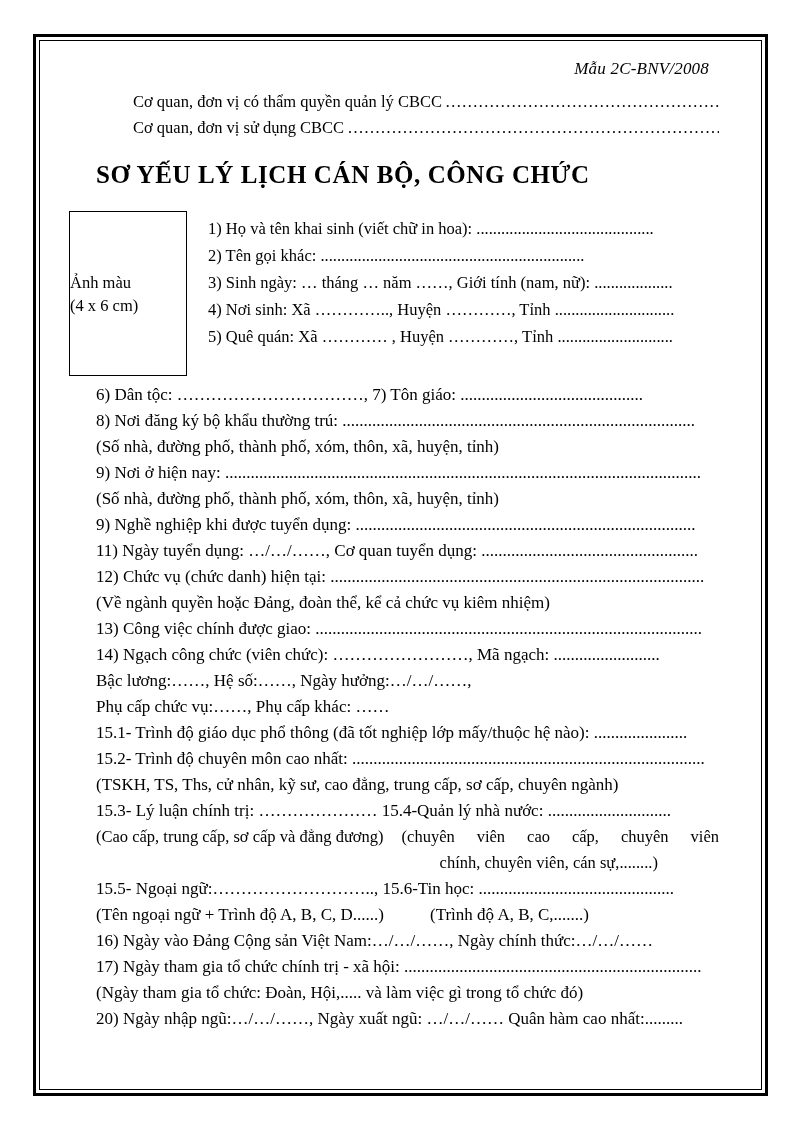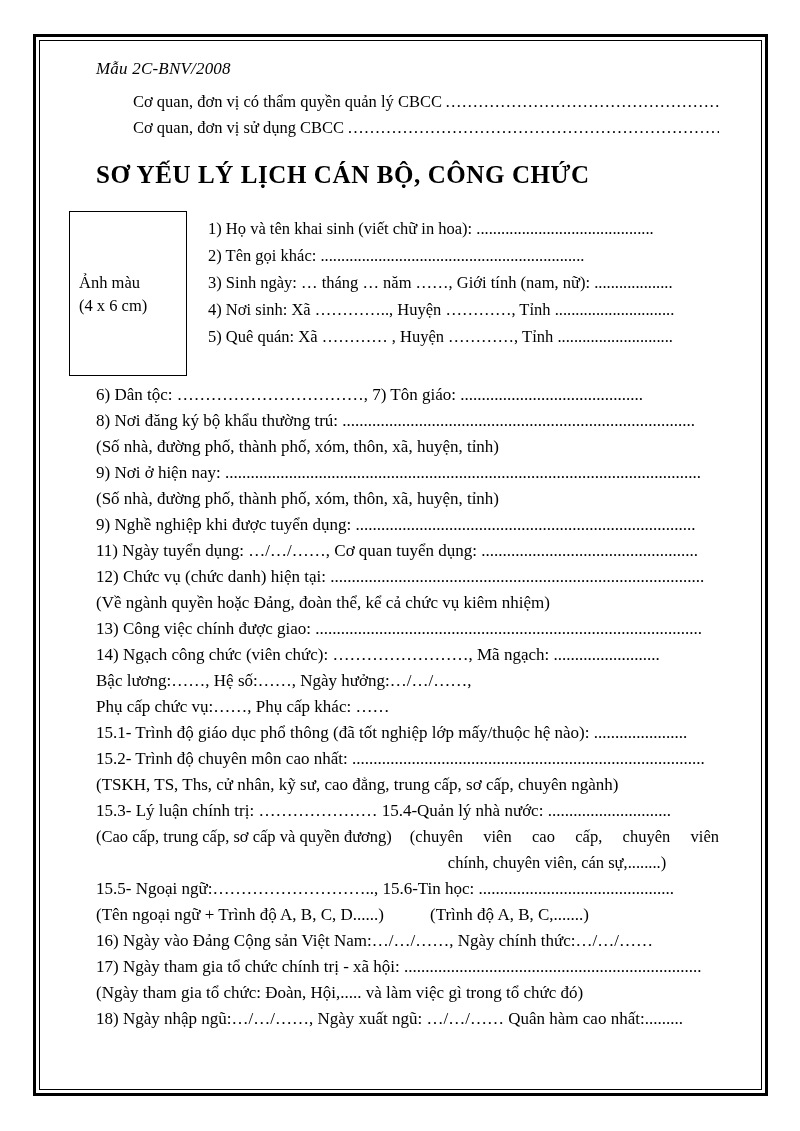--- a/index.html
+++ b/index.html
@@ -40,20 +40,21 @@
     position: absolute;
     left: 0;
     top: 0;
     right: 0;
     bottom: 0;
     padding: 22px 46px 0 60px;
   }
 
   
   .form-code {
+    text-align: right;
     font-style: italic;
     font-size: 17px;
     letter-spacing: .2px;
     padding-right: 10px;
     margin-bottom: 10px;
   }
   .org-line {
     font-size: 16.5px;
     line-height: 26px;
     white-space: nowrap;
@@ -78,21 +79,20 @@
   }
   .photo-box {
     width: 118px;
     height: 165px;
     border: 1px solid #000000;
     flex: 0 0 auto;
     display: flex;
     flex-direction: column;
     justify-content: center;
     align-items: flex-start;
-    padding-left: 9px;
     margin-left: -27px;
   }
   .photo-box div {
     font-size: 16.5px;
     line-height: 23px;
     white-space: nowrap;
   }
   .id-fields {
     flex: 1 1 auto;
     padding-left: 21px;
@@ -196,29 +196,29 @@
       <div class="bline">13) Công việc chính được giao: ...........................................................................................</div>
       <div class="bline">14) Ngạch công chức (viên chức): ……………………, Mã ngạch: .........................</div>
       <div class="bline">Bậc lương:……, Hệ số:……, Ngày hưởng:…/…/……,</div>
       <div class="bline">Phụ cấp chức vụ:……, Phụ cấp khác: ……</div>
       <div class="bline">15.1- Trình độ giáo dục phổ thông (đã tốt nghiệp lớp mấy/thuộc hệ nào): ......................</div>
       <div class="bline">15.2- Trình độ chuyên môn cao nhất: ...................................................................................</div>
       <div class="bline">(TSKH, TS, Ths, cử nhân, kỹ sư, cao đẳng, trung cấp, sơ cấp, chuyên ngành)</div>
       <div class="bline">15.3- Lý luận chính trị: ………………… 15.4-Quản lý nhà nước: .............................</div>
 
       <div class="note-split">
-        <div class="left">(Cao cấp, trung cấp, sơ cấp và quyền đương)</div>
+        <div class="left">(Cao cấp, trung cấp, sơ cấp và đẳng đương)</div>
         <div class="right">
           <span class="l1">(chuyên viên cao cấp, chuyên viên</span>
           <span class="l2">chính, chuyên viên, cán sự,........)</span>
         </div>
       </div>
 
       <div class="bline">15.5- Ngoại ngữ:……………………….., 15.6-Tin học: ..............................................</div>
       <div class="bline"><span>(Tên ngoại ngữ + Trình độ A, B, C, D......)</span><span class="inline-gap"></span><span>(Trình độ A, B, C,.......)</span></div>
       <div class="bline">16) Ngày vào Đảng Cộng sản Việt Nam:…/…/……, Ngày chính thức:…/…/……</div>
       <div class="bline">17) Ngày tham gia tổ chức chính trị - xã hội: ......................................................................</div>
       <div class="bline">(Ngày tham gia tổ chức: Đoàn, Hội,..... và làm việc gì trong tổ chức đó)</div>
-      <div class="bline">18) Ngày nhập ngũ:…/…/……, Ngày xuất ngũ: …/…/…… Quân hàm cao nhất:.........</div>
+      <div class="bline">20) Ngày nhập ngũ:…/…/……, Ngày xuất ngũ: …/…/…… Quân hàm cao nhất:.........</div>
     </div>
 
   </div>
 </div>
 
 </body></html>

